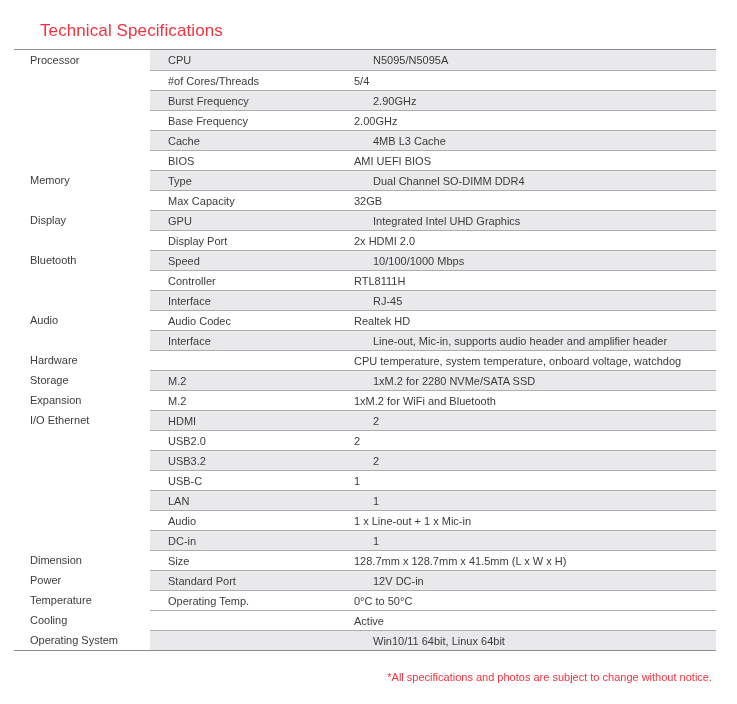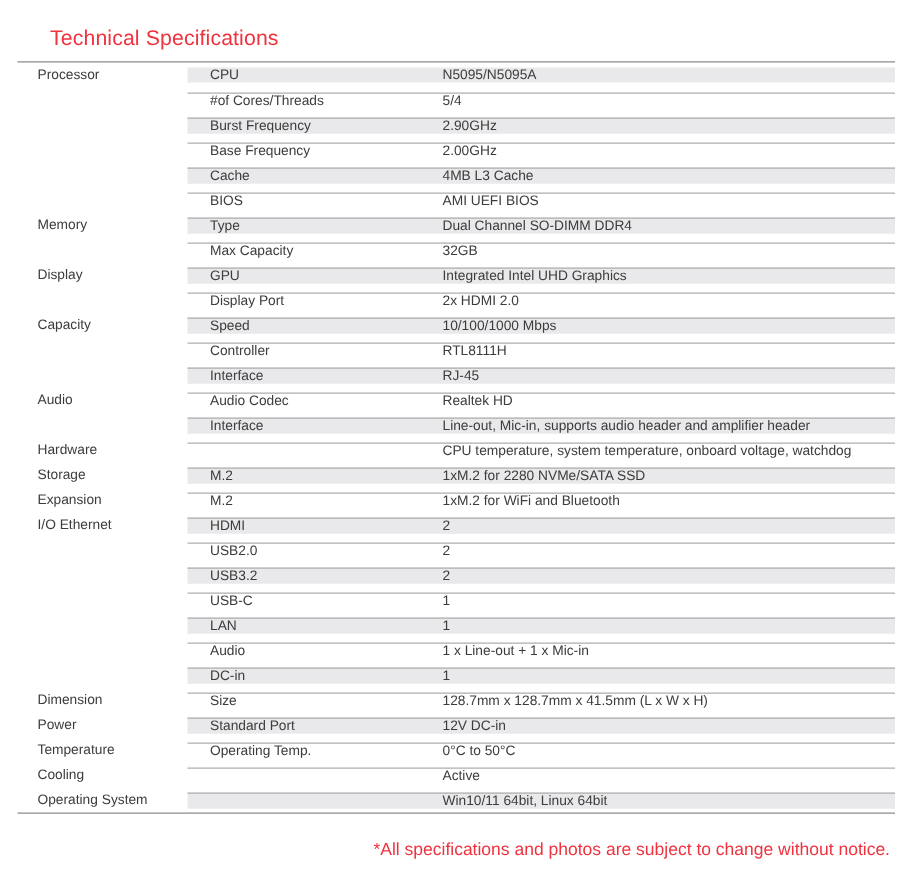--- a/index.html
+++ b/index.html
@@ -19,38 +19,38 @@
     position:absolute;left:28px;top:9px;margin:12px;
     font-size:17px;font-weight:normal;letter-spacing:0.1px;
     color:var(--accent-red);
   }
   .spec-table{
     position:absolute;left:14px;top:49px;width:702px;
     border-top:1px solid var(--table-border);
     border-bottom:1px solid var(--table-border);
     box-sizing:content-box;
   }
-  .row{display:flex;height:20px;align-items:center;}
+  .row{display:flex;height:20px;}
   .cat{
     width:136px;box-sizing:border-box;padding-left:16px;
     display:flex;align-items:center;font-size:11px;white-space:nowrap;
   }
   .band{flex:1;display:flex;box-sizing:border-box;}
-  .band.shaded{background:var(--row-shade);}
+  .band.shaded{background:var(--row-shade);gap:19px;}
   .band.lined{border-top:1px solid var(--row-line);}
   .attr{
     width:160px;box-sizing:border-box;padding-left:18px;
     display:flex;align-items:center;font-size:11px;white-space:nowrap;
   }
   .val{
     flex:1;display:flex;align-items:center;font-size:11px;white-space:nowrap;margin-left:44px;
   }
   .footnote{
     position:absolute;right:25px;top:671px;
-    font-size:14px;color:var(--accent-red);white-space:nowrap;
+    font-size:11px;color:var(--accent-red);white-space:nowrap;
   }
 </style>
 </head>
 <body>
 
 <h1 class="title">Technical Specifications</h1>
 
 <div class="spec-table" id="spec-table">
     <div class="row">
       <div class="cat">Processor</div>
@@ -116,21 +116,21 @@
       </div>
     </div>
     <div class="row">
       <div class="cat"></div>
       <div class="band plain lined">
         <div class="attr">Display Port</div>
         <div class="val">2x HDMI 2.0</div>
       </div>
     </div>
     <div class="row">
-      <div class="cat">Capacity</div>
+      <div class="cat">Bluetooth</div>
       <div class="band shaded lined">
         <div class="attr">Speed</div>
         <div class="val">10/100/1000 Mbps</div>
       </div>
     </div>
     <div class="row">
       <div class="cat"></div>
       <div class="band plain lined">
         <div class="attr">Controller</div>
         <div class="val">RTL8111H</div>

